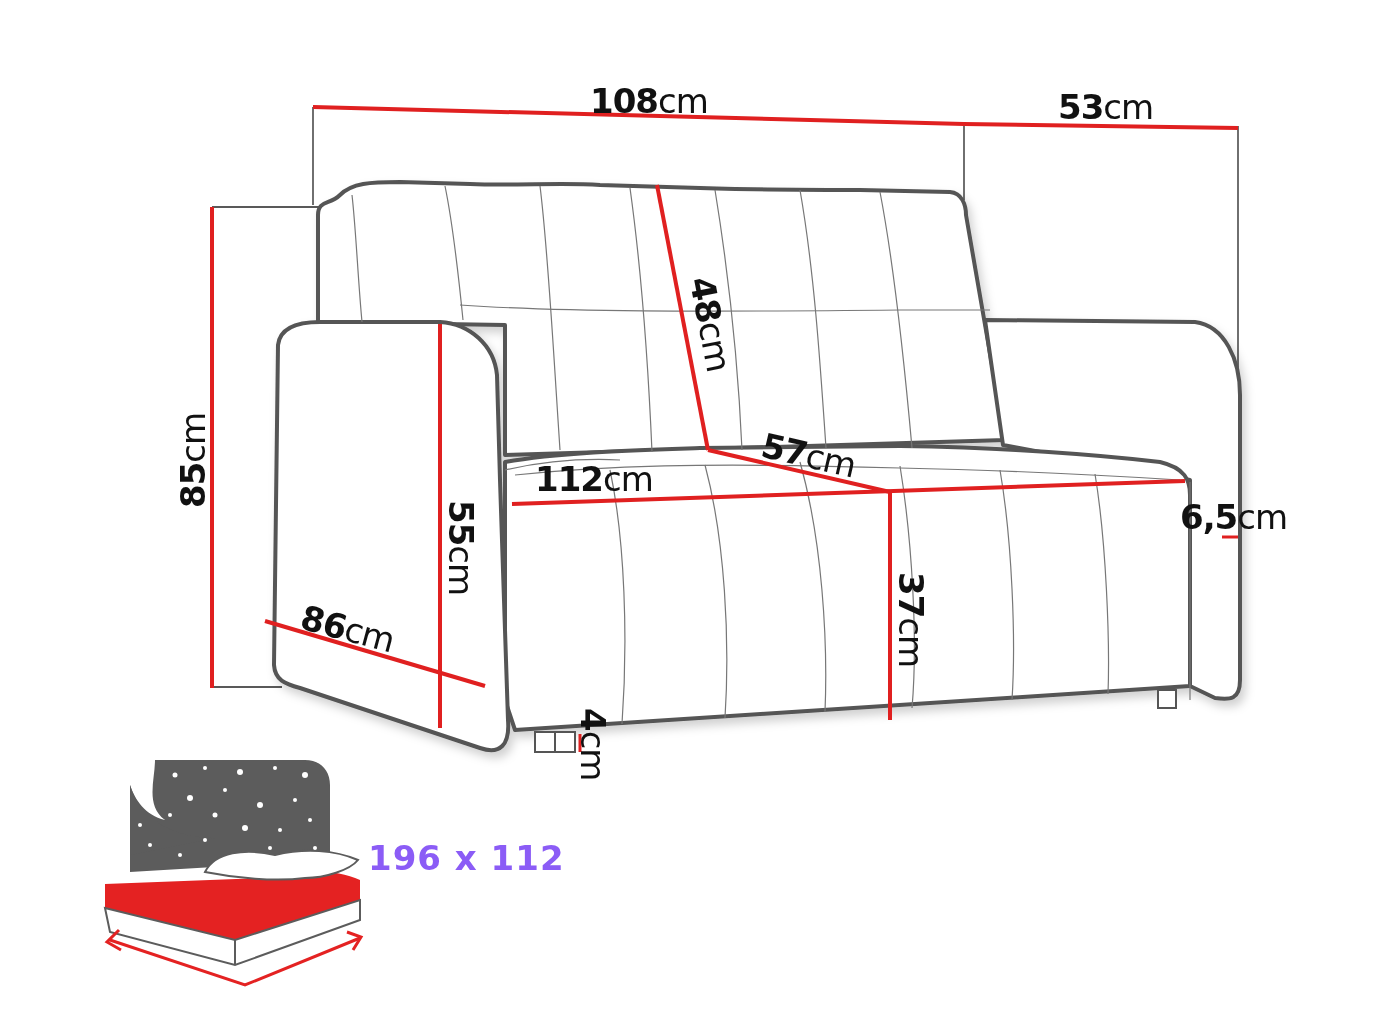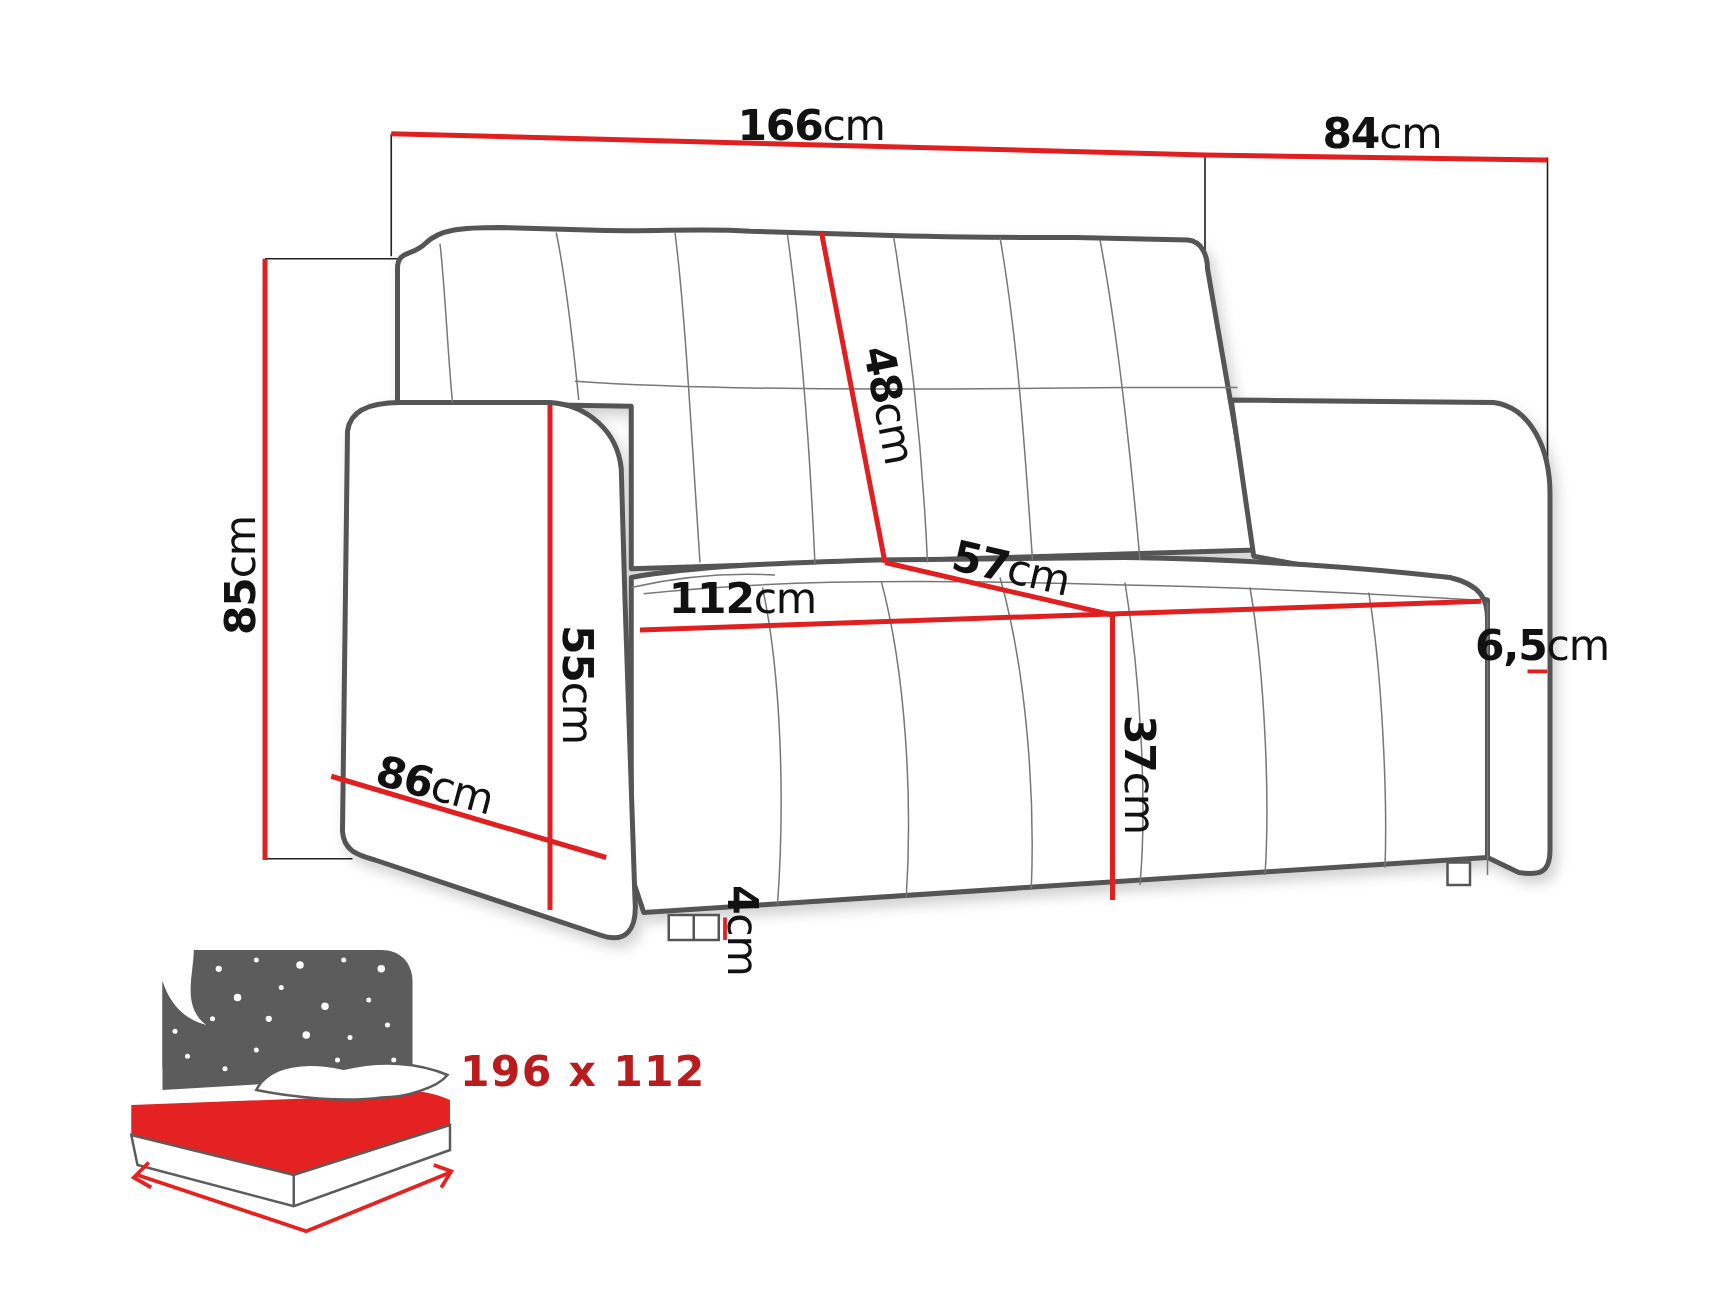--- a/index.html
+++ b/index.html
@@ -1,21 +1,21 @@
 <!DOCTYPE html>
 <html><head>
 <meta charset="utf-8">
 <style>
   html, body { margin: 0; padding: 0; background: #ffffff; }
   body { width: 1382px; height: 1036px; position: relative; overflow: hidden; font-family: "DejaVu Sans", sans-serif; }
   #canvas { position: absolute; left: 0; top: 0; width: 1382px; height: 1036px; }
   .dim-label { position: absolute; white-space: nowrap; color: #111; font-size: 34px; line-height: 1; letter-spacing: -1px; }
   .dim-label .num { font-weight: bold; }
   .dim-label .unit { font-weight: normal; }
-  .bed-label { position: absolute; left: 368px; top: 838px; font-size: 34px; font-weight: bold; color: #b91c1c; letter-spacing: 1px; }
+  .bed-label { position: absolute; left: 368px; top: 838px; font-size: 34px; font-weight: bold; color: #8b5cf6; letter-spacing: 1px; }
 </style>
 </head>
 <body>
 
 <svg id="canvas" viewBox="0 0 1382 1036" xmlns="http://www.w3.org/2000/svg">
   <defs>
     <filter id="soft" x="-5%" y="-5%" width="110%" height="110%">
       <feDropShadow dx="4" dy="6" stdDeviation="5" flood-color="#000" flood-opacity="0.18"></feDropShadow>
     </filter>
   </defs>
@@ -113,24 +113,24 @@
     <line x1="130" y1="180" x2="130" y2="205" stroke="#5c5c5c" stroke-width="2"></line>
     <g stroke="#e42222" stroke-width="3" fill="none">
       <path d="M5 180 L140 225 L255 178"></path>
       <path d="M14 170 L2 182 L16 190"></path>
       <path d="M242 172 L256 177 L248 190"></path>
     </g>
   </g>
 </svg>
 
 <div class="dim-label" style="left:590px; top:84px;">
-  <span class="num">166</span><span class="unit">cm</span>
+  <span class="num">108</span><span class="unit">cm</span>
 </div>
 <div class="dim-label" style="left:1058px; top:90px;">
-  <span class="num">84</span><span class="unit">cm</span>
+  <span class="num">53</span><span class="unit">cm</span>
 </div>
 <div class="dim-label" style="left:176px; top:508px; transform: rotate(-90deg); transform-origin: 0 0;">
   <span class="num">85</span><span class="unit">cm</span>
 </div>
 <div class="dim-label" style="left:718px; top:274px; transform: rotate(79deg); transform-origin: 0 0;">
   <span class="num">48</span><span class="unit">cm</span>
 </div>
 <div class="dim-label" style="left:766px; top:428px; transform: rotate(13deg); transform-origin: 0 0;">
   <span class="num">57</span><span class="unit">cm</span>
 </div>

